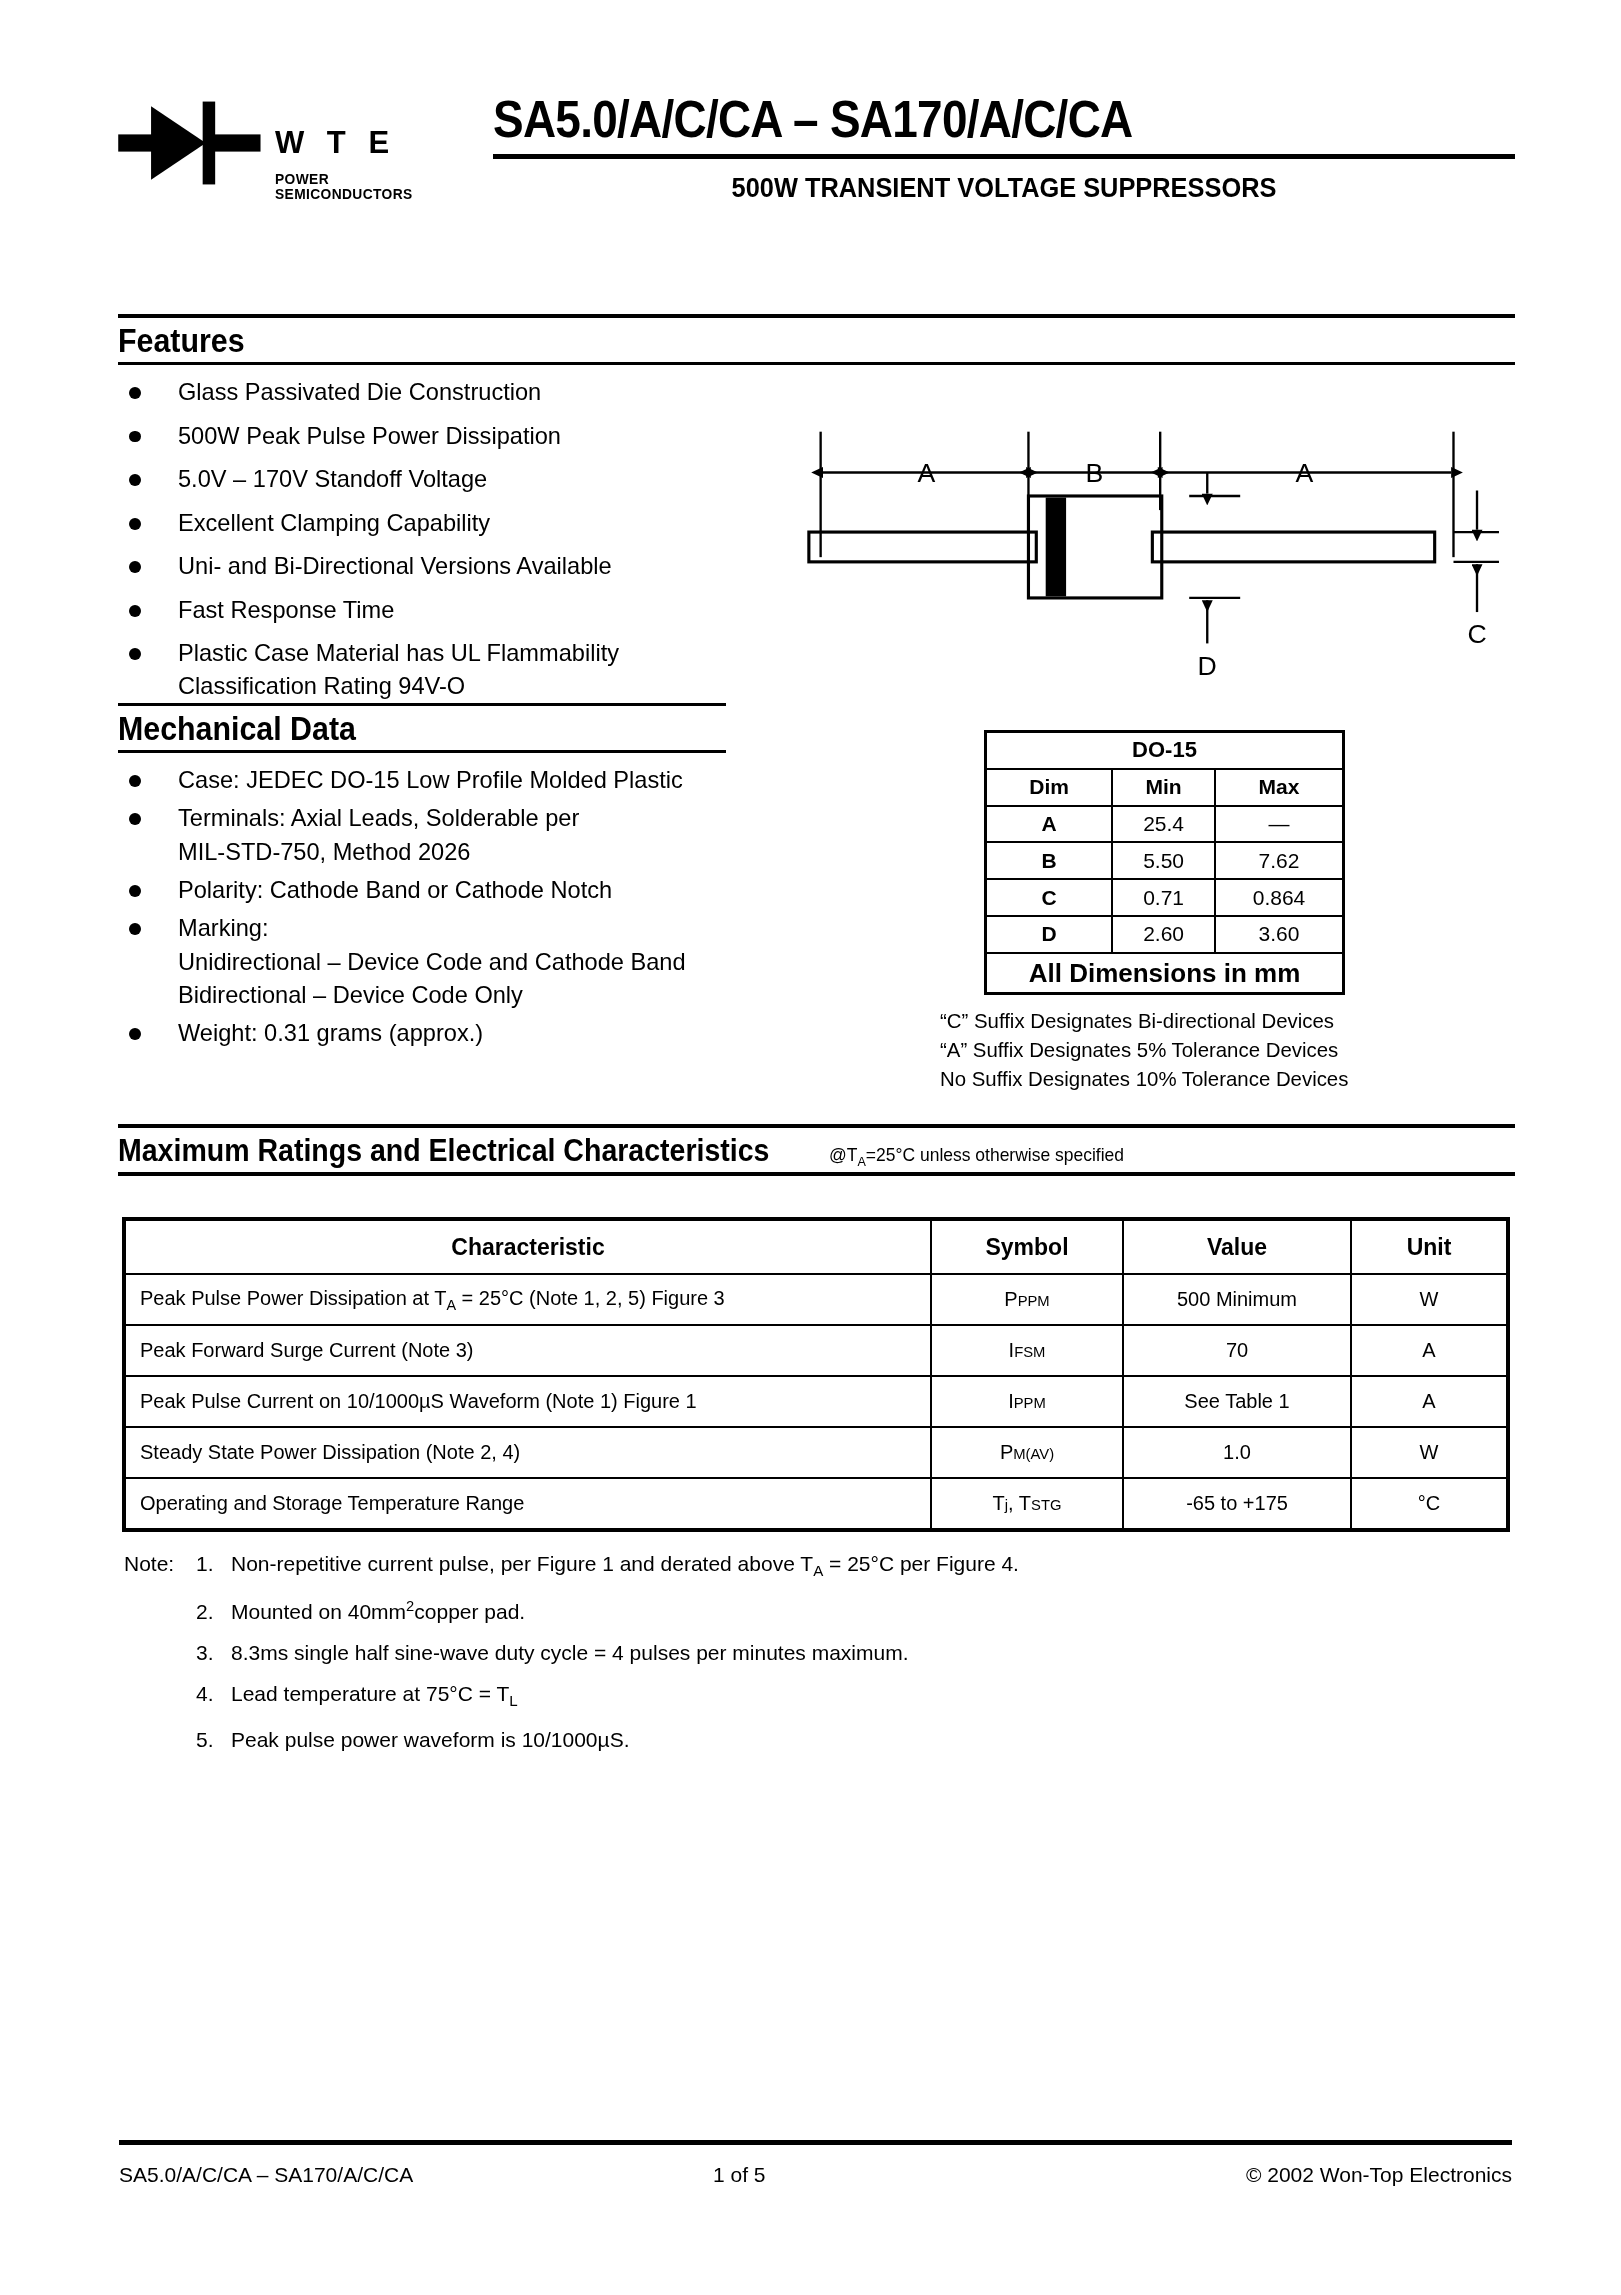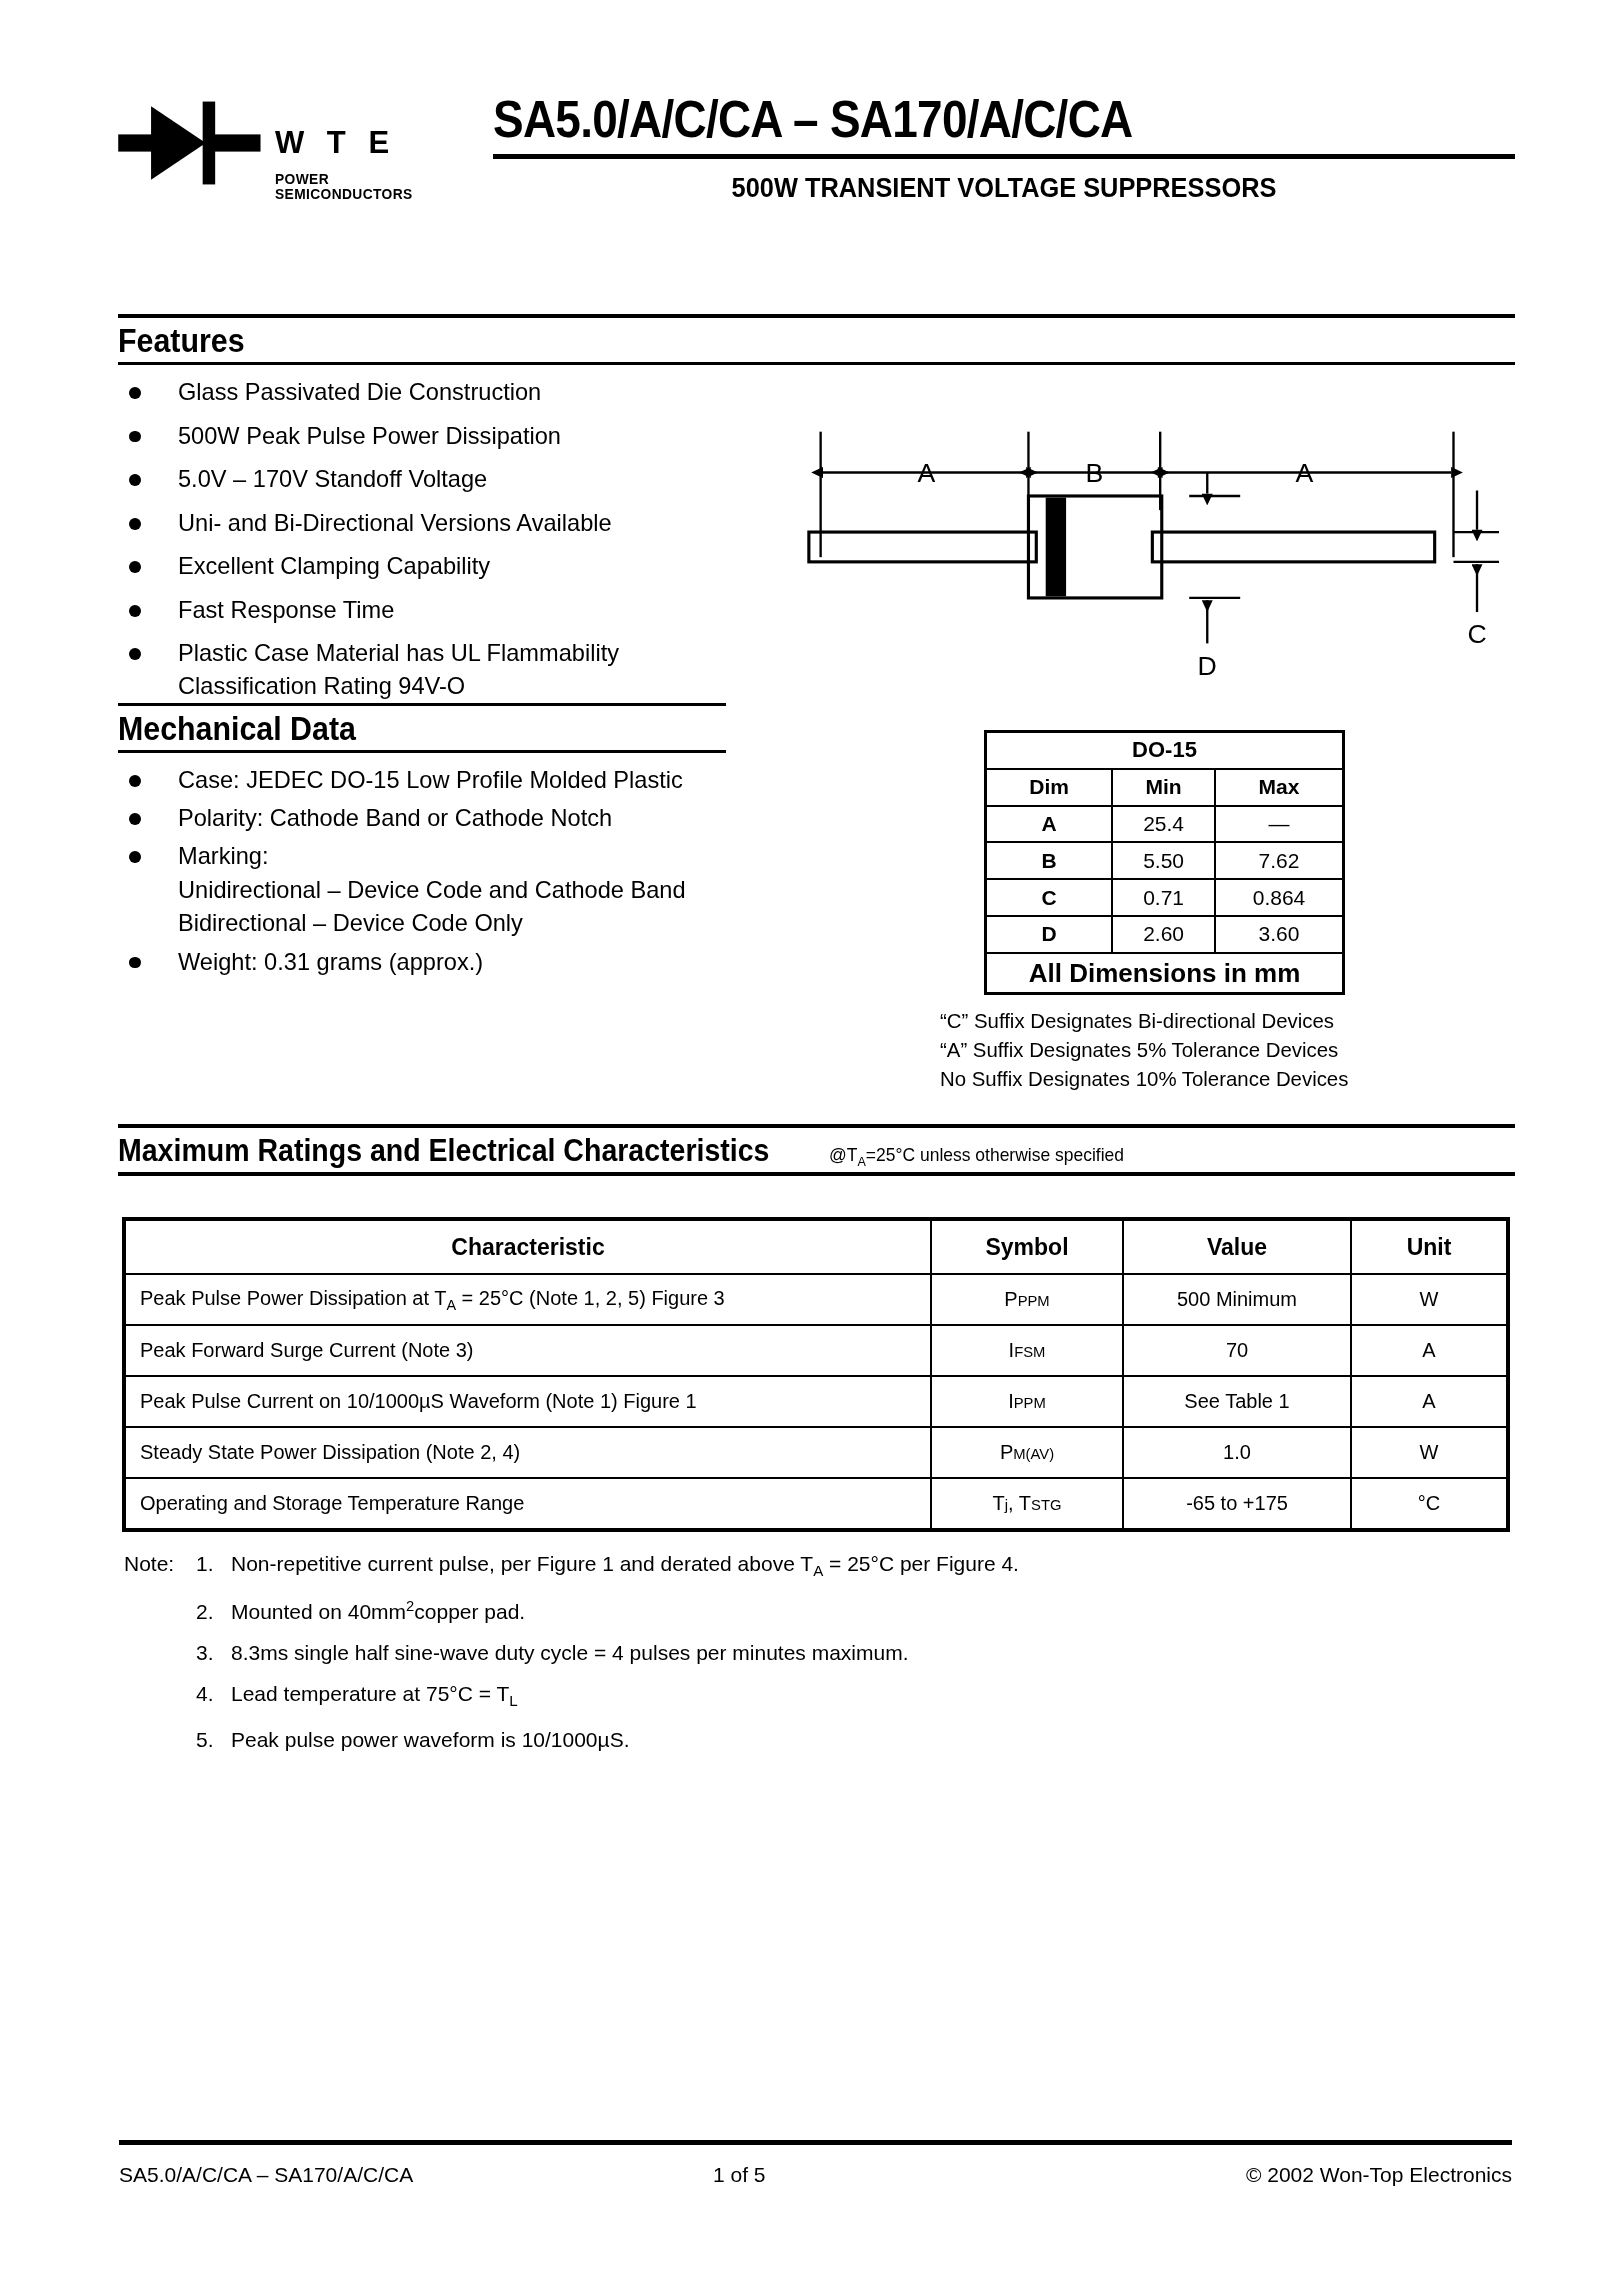--- a/index.html
+++ b/index.html
@@ -352,37 +352,41 @@
 
   <div class="features-sec">
     <div class="rule-thick"></div>
     <div class="section-head">Features</div>
     <div class="rule-thin"></div>
     <div class="features-body">
       <ul class="bullets">
         <li><span>Glass Passivated Die Construction</span></li>
         <li><span>500W Peak Pulse Power Dissipation</span></li>
         <li><span>5.0V – 170V Standoff Voltage</span></li>
+        <li><span>Excellent Clamping Capability</span></li>
         <li><span>Uni- and Bi-Directional Versions Available</span></li>
-        <li><span>Excellent Clamping Capability</span></li>
         <li><span>Fast Response Time</span></li>
         <li>
           <span>Plastic Case Material has UL Flammability</span>
           <span class="cont">Classification Rating 94V-O</span>
         </li>
       </ul>
     </div>
   </div>
 
   <div class="mech-sec">
     <div class="rule-thin"></div>
     <div class="section-head">Mechanical Data</div>
     <div class="rule-thin"></div>
     <ul class="bullets">
       <li><span>Case: JEDEC DO-15 Low Profile Molded Plastic</span></li>
+      <li>
+        <span>Terminals: Axial Leads, Solderable per</span>
+        <span class="cont">MIL-STD-750, Method 2026</span>
+      </li>
       <li><span>Polarity: Cathode Band or Cathode Notch</span></li>
       <li>
         <span>Marking:</span>
         <span class="cont">Unidirectional – Device Code and Cathode Band</span>
         <span class="cont">Bidirectional – Device Code Only</span>
       </li>
       <li><span>Weight: 0.31 grams (approx.)</span></li>
     </ul>
   </div>
 

